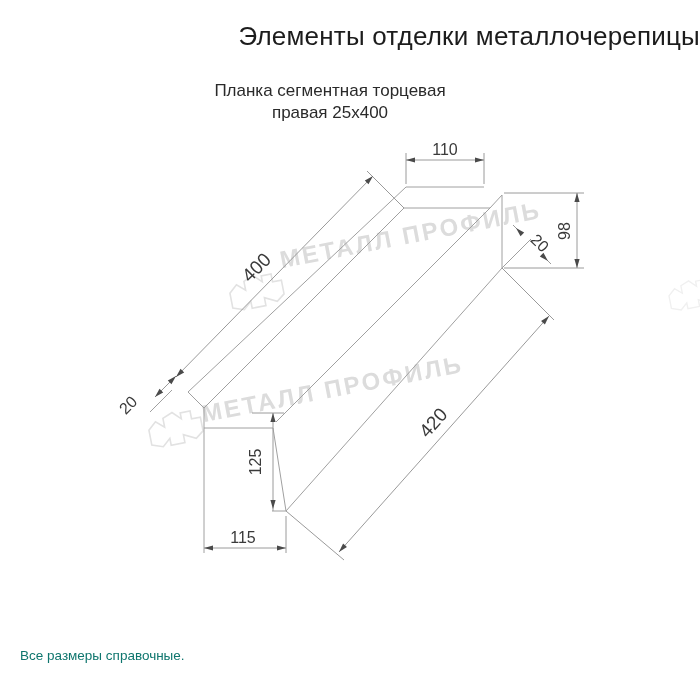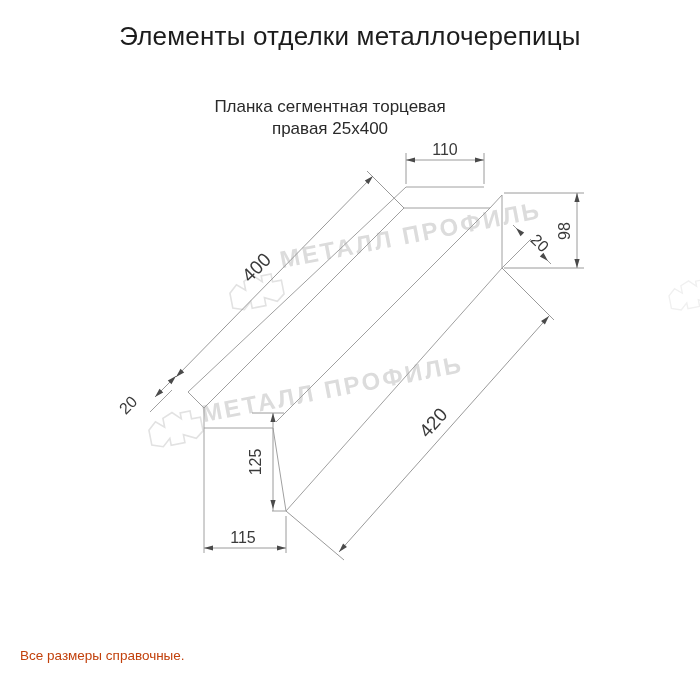--- a/index.html
+++ b/index.html
@@ -1,23 +1,23 @@
 <!DOCTYPE html>
 <html><head>
 <meta charset="utf-8">
 <style>
   html,body{margin:0;padding:0;background:#fff;}
   .page{position:relative;width:700px;height:700px;background:#ffffff;overflow:hidden;
         font-family:"Liberation Sans","DejaVu Sans",sans-serif;}
-  .page-title{position:absolute;top:21px;left:0;width:700px;text-align:center;
+  .page-title{position:absolute;top:21px;left:0;width:700px;text-align:right;
         font-size:26px;color:#1c1c1c;letter-spacing:0.2px;}
-  .drawing-subtitle{position:absolute;top:96px;left:0;width:660px;text-align:center;
+  .drawing-subtitle{position:absolute;top:80px;left:0;width:660px;text-align:center;
         font-size:17px;line-height:22px;color:#2a2a2a;}
   .footer-note{position:absolute;top:648px;left:20px;width:660px;
-        font-size:13.5px;line-height:16px;color:#c2410c;}
+        font-size:13.5px;line-height:16px;color:#0f766e;}
   svg.drawing{position:absolute;left:0;top:0;}
   .pline{stroke:#a0a0a0;stroke-width:1;fill:none;}
   .dline{stroke:#9a9a9a;stroke-width:1;fill:none;}
   .arrow{fill:#4a4a4a;stroke:none;}
   .dim-num{font-size:16px;fill:#3a3a3a;text-anchor:middle;}
   .dim-num-lg{font-size:19px;fill:#3a3a3a;text-anchor:middle;}
   .wm-text{font-size:24px;font-weight:bold;letter-spacing:2.5px;fill:#dcdcdc;text-anchor:middle;}
   .wm-logo{fill:none;stroke:#e2e2e2;stroke-width:1.6;}
   .wm-logo-faint{fill:none;stroke:#f0f0f0;stroke-width:1.6;}
 </style>

